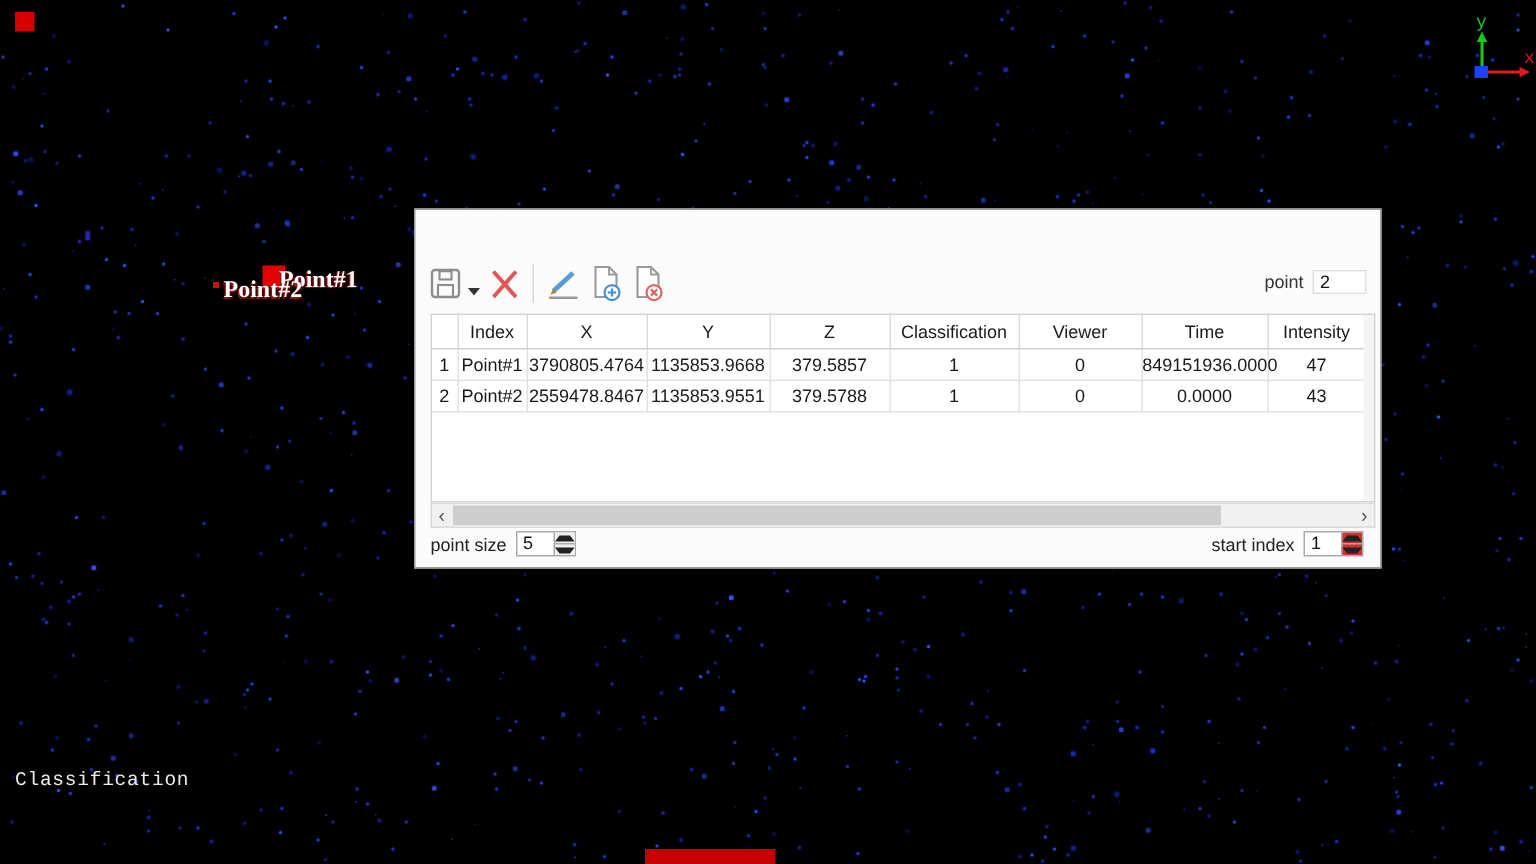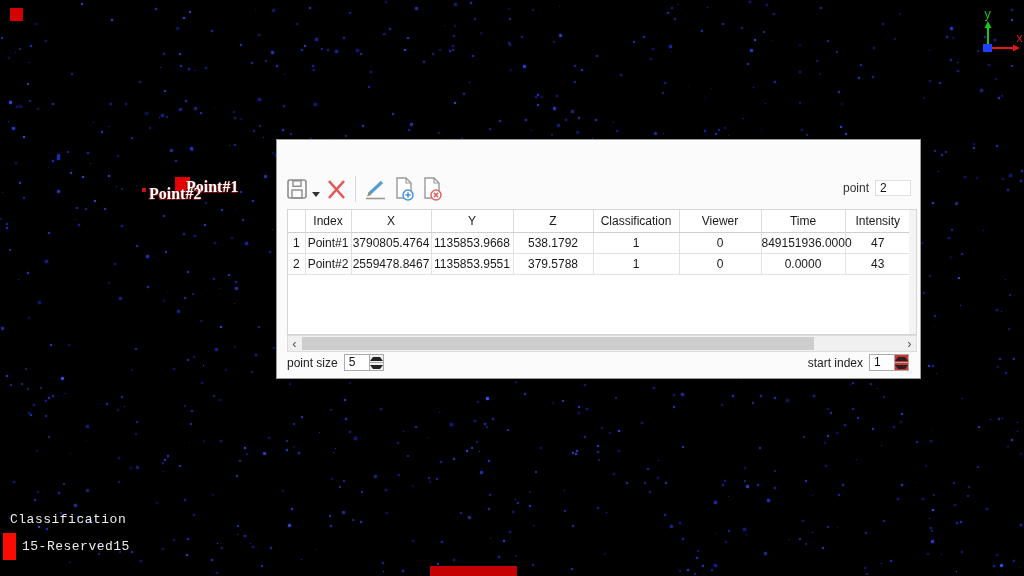--- a/index.html
+++ b/index.html
@@ -1052,24 +1052,20 @@
   <text x="44" y="34" fill="#e01818" font-size="12" font-family="Liberation Mono, monospace">x</text>
 </svg>
 
 <div id="pt1-marker"></div>
 <div id="pt2-marker"></div>
 <div id="pt1-label" class="pt-label">Point#1</div>
 <div id="pt2-label" class="pt-label">Point#2</div>
 
 <div id="legend">
   <div class="legend-title">Classification</div>
-  <div class="legend-row">
-    <div class="swatch"></div>
-    <div class="legend-label">15-Reserved15</div>
-  </div>
 </div>
 
 <div id="mark-topleft"></div>
 <div id="mark-bottom"></div>
 
 <div id="dlg">
 
   <div id="toolbar">
     <div class="tbtn">
       <svg width="24" height="24" viewBox="0 0 24 24">
@@ -1142,21 +1138,21 @@
           <th>Time</th>
           <th>Intensity</th>
         </tr>
       </thead>
       <tbody>
         <tr>
           <td>1</td>
           <td>Point#1</td>
           <td>3790805.4764</td>
           <td>1135853.9668</td>
-          <td>538.1792</td>
+          <td>379.5857</td>
           <td>1</td>
           <td>0</td>
           <td>849151936.0000</td>
           <td>47</td>
         </tr>
         <tr>
           <td>2</td>
           <td>Point#2</td>
           <td>2559478.8467</td>
           <td>1135853.9551</td>

